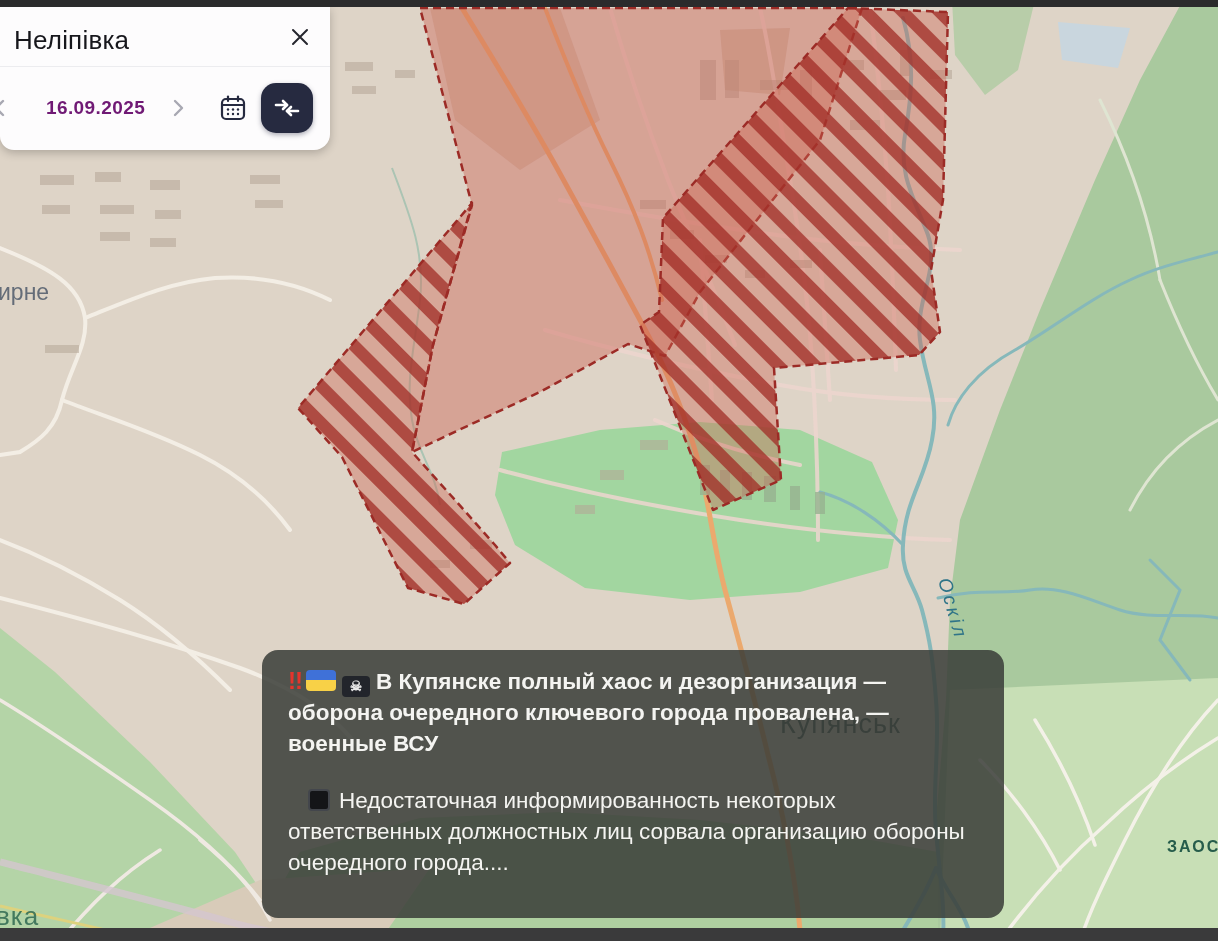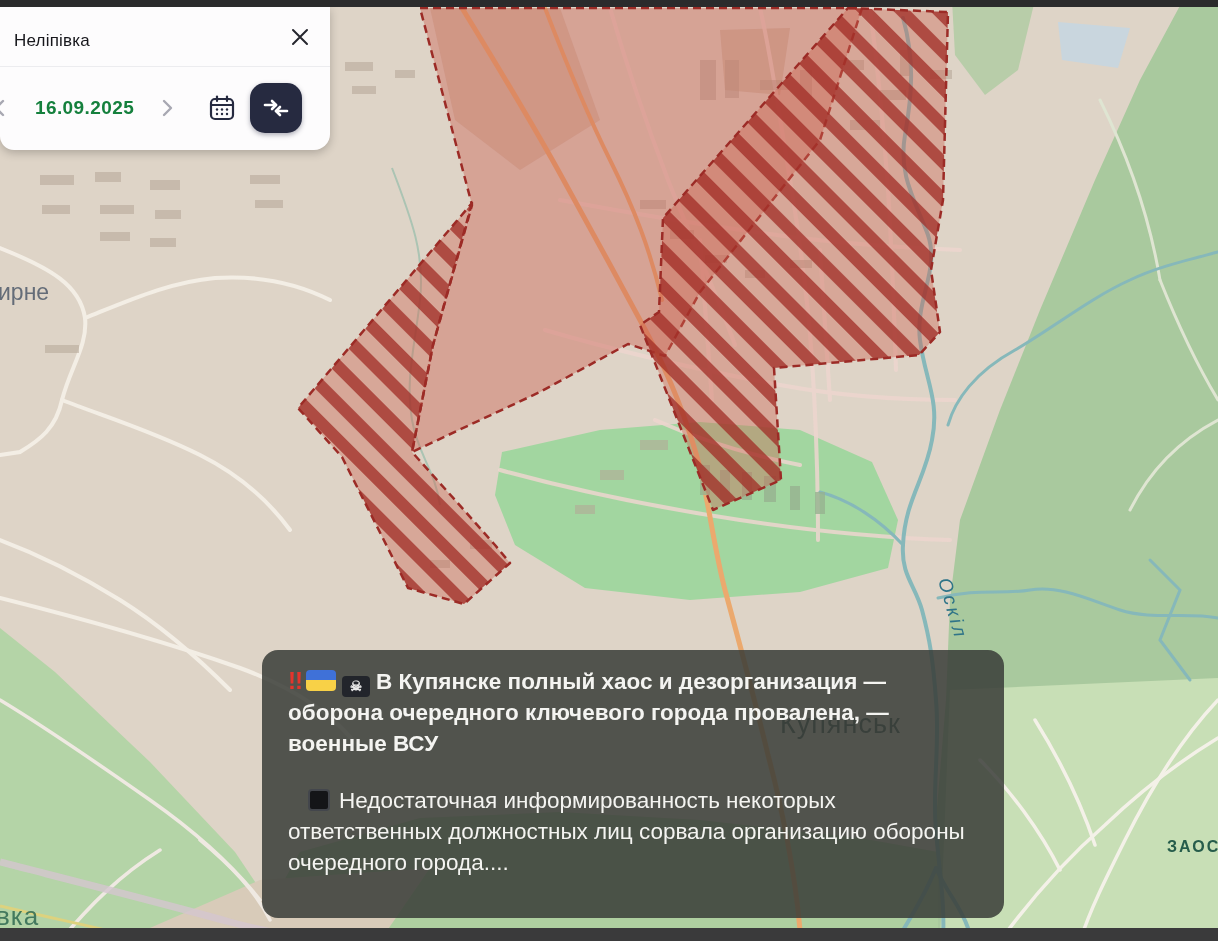--- a/index.html
+++ b/index.html
@@ -7,26 +7,26 @@
          font-family:"Liberation Sans", sans-serif;background:#ded4c7;}
   #map-svg{position:absolute;left:0;top:0;z-index:1;}
   
   .top-bar{position:absolute;left:0;top:0;width:1218px;height:7px;background:#2b2b2c;z-index:12;}
   .bottom-bar{position:absolute;left:0;top:928px;width:1218px;height:13px;background:#3a3a3b;z-index:12;}
   
   .panel{position:absolute;left:0;top:7px;width:330px;height:143px;background:#fdfcfd;
          border-radius:0 0 16px 14px;box-shadow:0 3px 10px rgba(0,0,0,.22);z-index:10;overflow:hidden;}
   .panel-header{height:60px;display:flex;align-items:center;justify-content:space-between;
                 padding:0 18px 0 14px;border-bottom:1px solid #ececef;box-sizing:border-box;}
-  .panel-title{font-size:17px;font-weight:500;color:#17171c;letter-spacing:.2px;margin-top:8px;}
+  .panel-title{font-size:26px;font-weight:500;color:#17171c;letter-spacing:.2px;margin-top:8px;}
   .close-btn{width:24px;height:24px;cursor:pointer;display:flex;align-items:center;justify-content:center;}
   .date-bar{height:82px;display:flex;align-items:center;}
   .chev{width:22px;height:22px;flex:0 0 auto;}
   .chev.left{margin-left:-11px;}
-  .date-text{font-size:19px;font-weight:700;color:#15803d;margin-left:24px;letter-spacing:.4px;text-align:right;}
+  .date-text{font-size:19px;font-weight:700;color:#701a75;margin-left:35px;letter-spacing:.4px;text-align:right;}
   .chev.right{margin-left:22px;}
   .cal-btn{margin-left:30px;width:28px;height:28px;cursor:pointer;}
   .collapse-btn{margin-left:14px;width:52px;height:50px;background:#262a40;border-radius:15px;
                 display:flex;align-items:center;justify-content:center;cursor:pointer;
                 box-shadow:0 2px 5px rgba(20,24,50,.35);}
   
   .news-box{position:absolute;left:262px;top:650px;width:742px;height:268px;box-sizing:border-box;
             background:rgba(56,60,55,.85);border-radius:16px;padding:15px 26px 12px 26px;
             color:#f4f4f1;font-size:22.5px;line-height:31px;z-index:8;}
   .news-headline{font-weight:700;margin:0 0 26px 0;}

